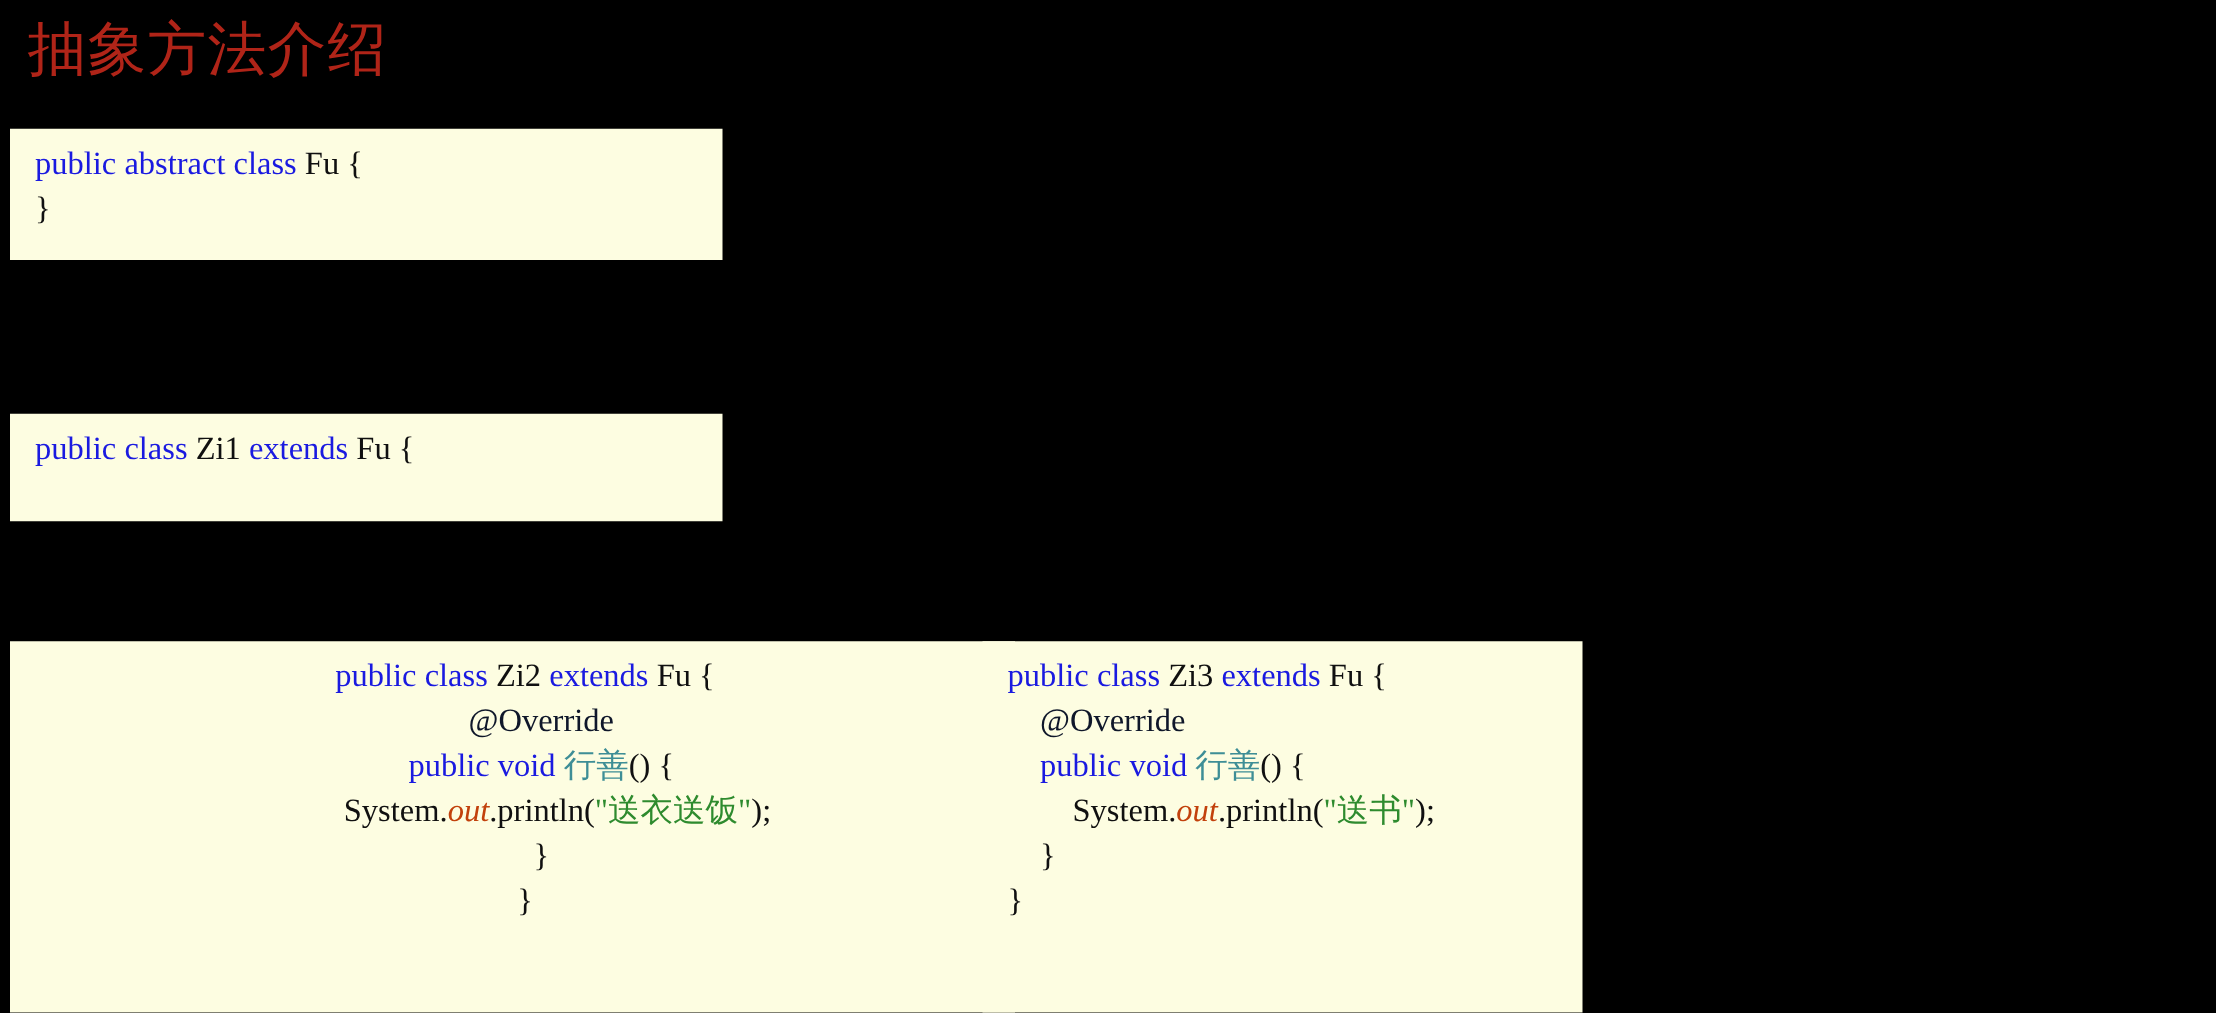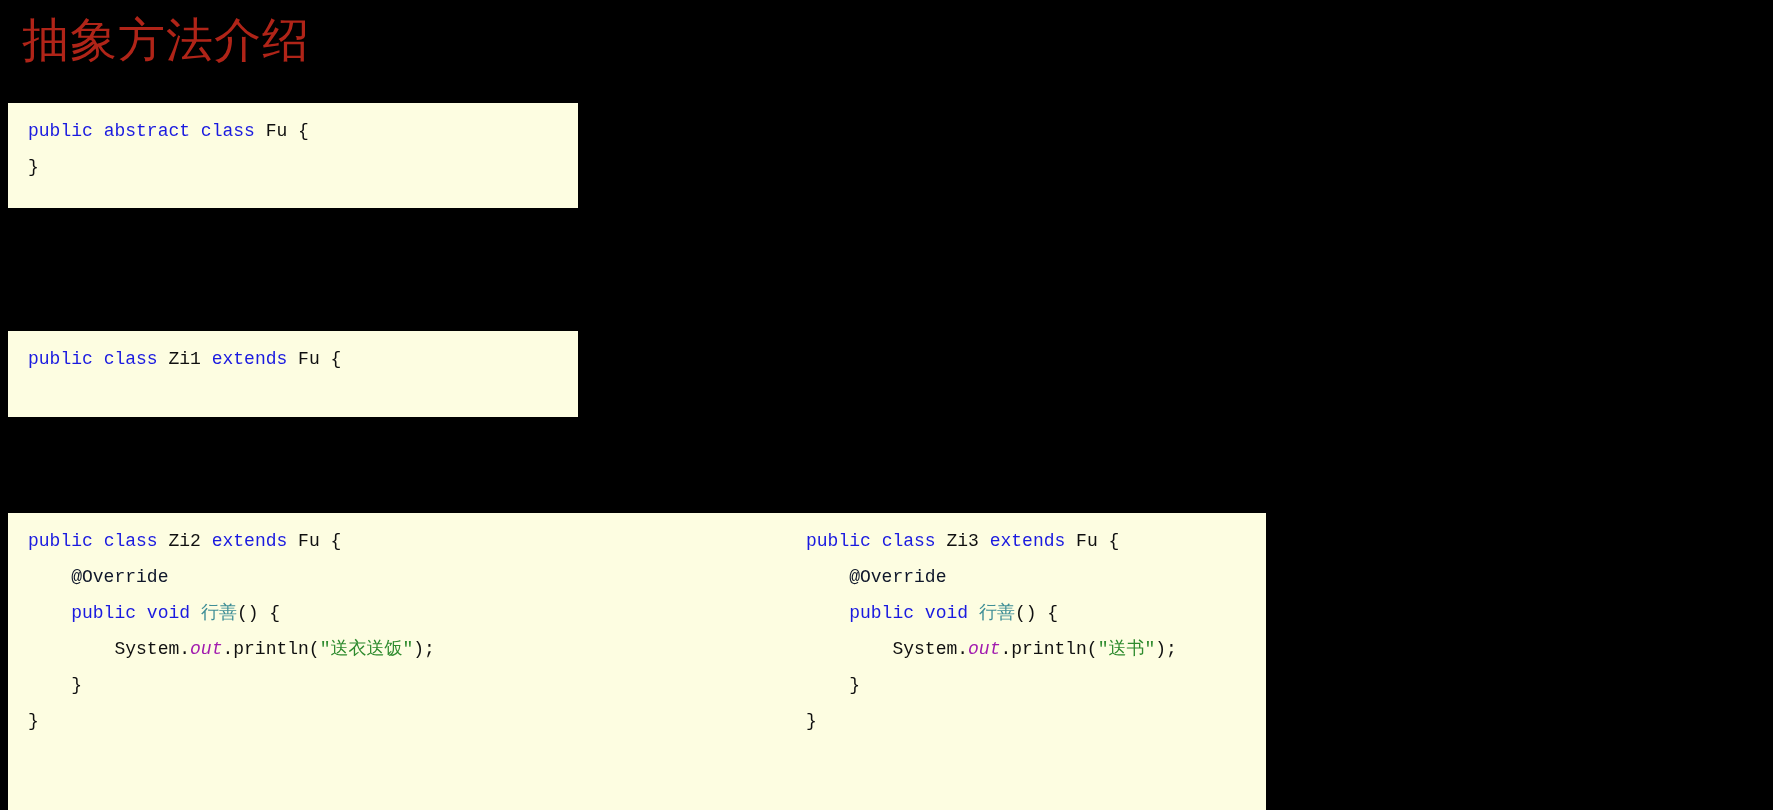--- a/index.html
+++ b/index.html
@@ -32,39 +32,39 @@
     white-space: pre;
   }
   .code-box {
     position: absolute;
     background: #FDFDE1;
     box-sizing: border-box;
     padding: 10px 0 10px 0;
     overflow: hidden;
   }
   .code-line {
-    font-family: Liberation Mono, monospace;
-    font-size: 18px;
+    font-family: Liberation Serif, serif;
+    font-size: 26px;
     line-height: 36px;
     white-space: pre;
     color: #101010;
     padding-left: 20px;
   }
   .tok-kw       { color: #1A1AE0; }
   .tok-id       { color: #101010; }
   .tok-punct    { color: #101010; }
   .tok-method   { color: #3E8E96; }
   .tok-anno     { color: #0f172a; }
-  .tok-field    { color: #a21caf; font-style: italic; }
+  .tok-field    { color: #c2410c; font-style: italic; }
   .tok-string   { color: #2E8B2E; }
 
   
   #box-fu   { left: 8px;   top: 103px; width: 570px;  height: 105px; }
   #box-zi1  { left: 8px;   top: 331px; width: 570px;  height: 86px; }
-  #box-zi2  { left: 8px;   top: 513px; width: 804px;  height: 297px; }
+  #box-zi2  { left: 8px;   top: 513px; width: 804px;  height: 297px; text-align: center; }
   #box-zi3  { left: 786px; top: 513px; width: 480px;  height: 297px; }
 </style>
 </head>
 <body>
 
 <div class="slide">
 
   <div class="slide-title">抽象方法介绍</div>
 
   <div class="code-box" id="box-fu">

